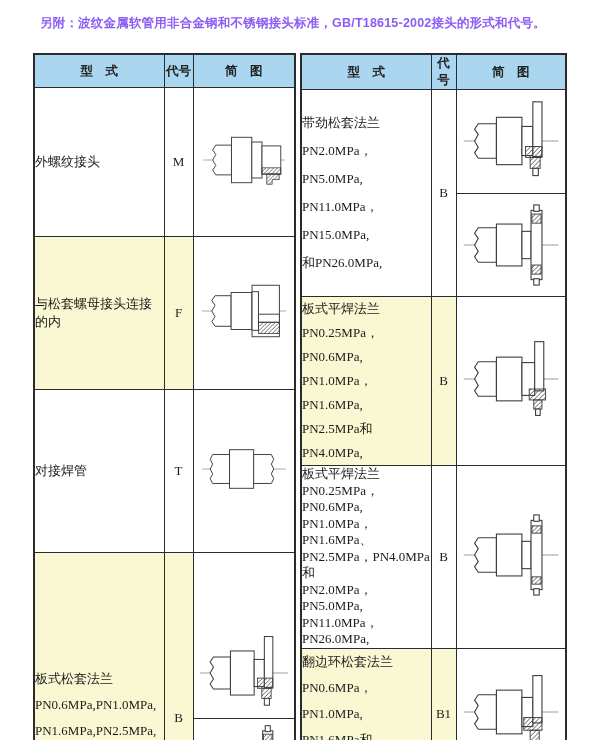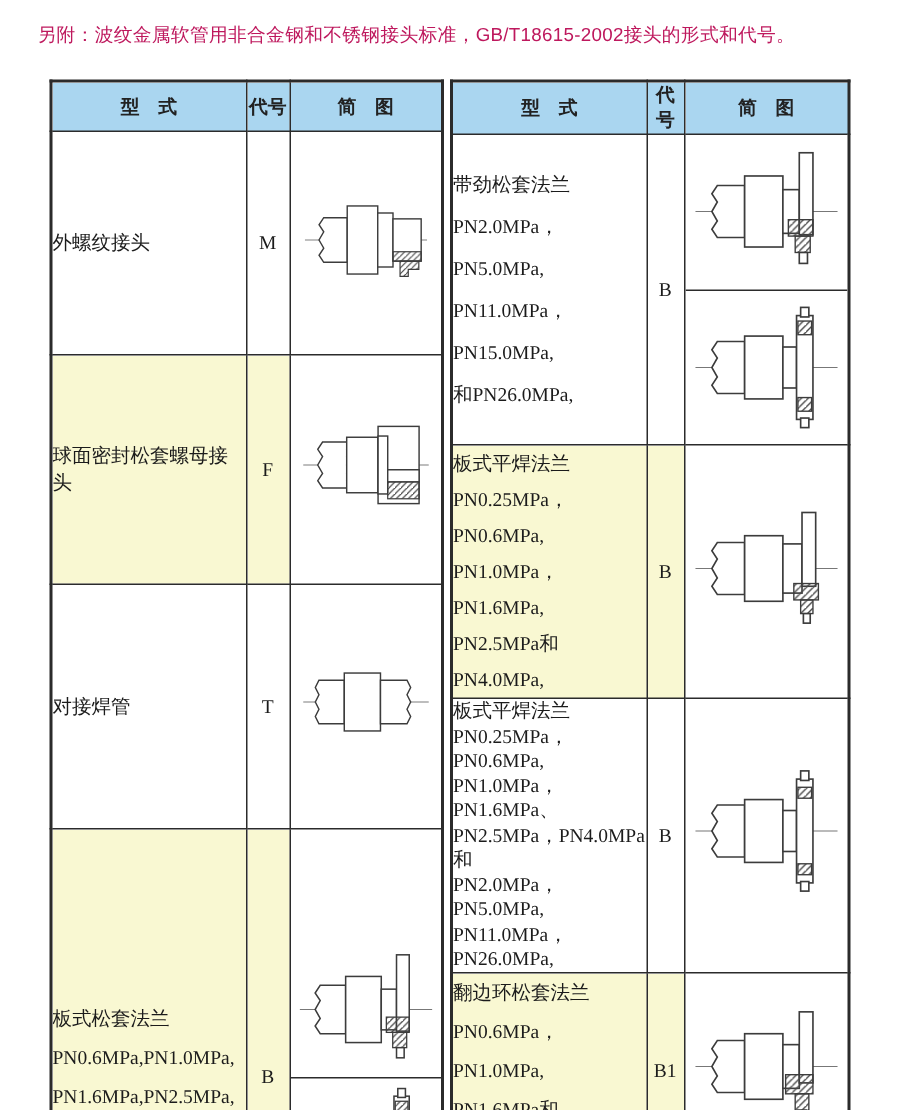--- a/index.html
+++ b/index.html
@@ -1,20 +1,20 @@
 <!DOCTYPE html>
 <html style="--header-bg: #aad6f0; --highlight-bg: #f9f8d2; --border: #2b2b2b;"><head>
 <meta charset="utf-8">
 <style>
   html,body{margin:0;padding:0;background:#fff;}
   .page{position:relative;width:600px;height:740px;background:#fff;overflow:hidden;
         font-family:"Liberation Serif","DejaVu Serif",serif;color:#1b1b1b;}
-  .title{position:absolute;left:25px;top:15px;width:540px;
+  .title{position:absolute;left:40px;top:15px;width:540px;
          font-family:"Liberation Sans","DejaVu Sans",sans-serif;
-         font-weight:400;font-size:12.5px;letter-spacing:.2px;color:#be185d;}
+         font-weight:700;font-size:12.5px;letter-spacing:.2px;color:#8b5cf6;}
   .tables{position:absolute;left:33px;top:53px;display:flex;gap:4px;}
   table.grid{border-collapse:collapse;table-layout:fixed;border:2px solid var(--border,#2b2b2b);}
   table.grid td{border:1px solid var(--border,#2b2b2b);padding:0;vertical-align:middle;overflow:hidden;}
   tr.head td{background:var(--header-bg,#aad6f0);text-align:center;font-weight:700;
              font-size:12.5px;color:#222;}
   td.type{padding:3px 3px 3px 8px;font-size:13px;white-space:pre-line;text-align:left;}
   td.code{text-align:center;font-size:13px;}
   td.diag{text-align:center;}
   tr.hl td{background:var(--highlight-bg,#f9f8d2);}
   .lh17{line-height:16.5px;font-size:12px;}
@@ -70,21 +70,21 @@
             <rect class="p" x="40" y="17" width="26" height="58"></rect>
             <rect class="p" x="66" y="23" width="13" height="46"></rect>
             <rect class="p" x="79" y="28" width="24" height="36"></rect>
             <rect class="h" x="79" y="56" width="24" height="8"></rect>
             <path class="h" d="M85 64 h16 v7 h-9 v6 h-7 Z"></path>
           </svg>
         </td>
       </tr>
 
       <tr class="hl" style="height:83px">
-        <td class="type">球面密封松套螺母接头</td>
+        <td class="type">与松套螺母接头连接的内</td>
         <td class="code">F</td>
         <td class="diag" style="background:#fff">
           <svg class="dg" width="96" height="74" viewBox="0 0 112 92">
             <line class="cl" x1="4" y1="46" x2="108" y2="46"></line>
             <path class="p" d="M40 27 H20 l-4 6 4 6 -4 7 4 7 -4 6 4 6 H40 Z"></path>
             <rect class="p" x="40" y="23" width="26" height="46"></rect>
             <rect class="p" x="66" y="14" width="34" height="64"></rect>
             <rect class="p" x="66" y="22" width="8" height="48"></rect>
             <path class="p" d="M74 50 h26 v10 h-26 Z"></path>
             <rect class="h" x="74" y="60" width="26" height="14"></rect>

